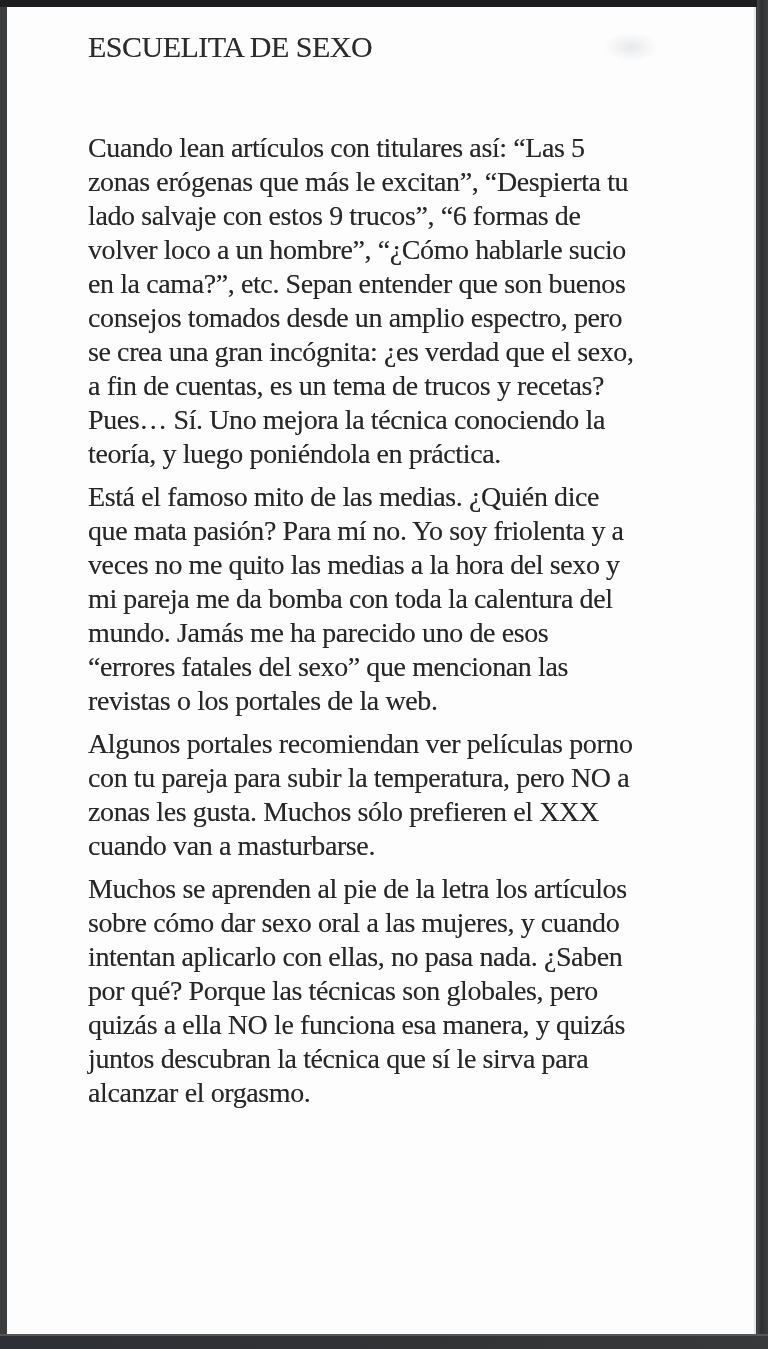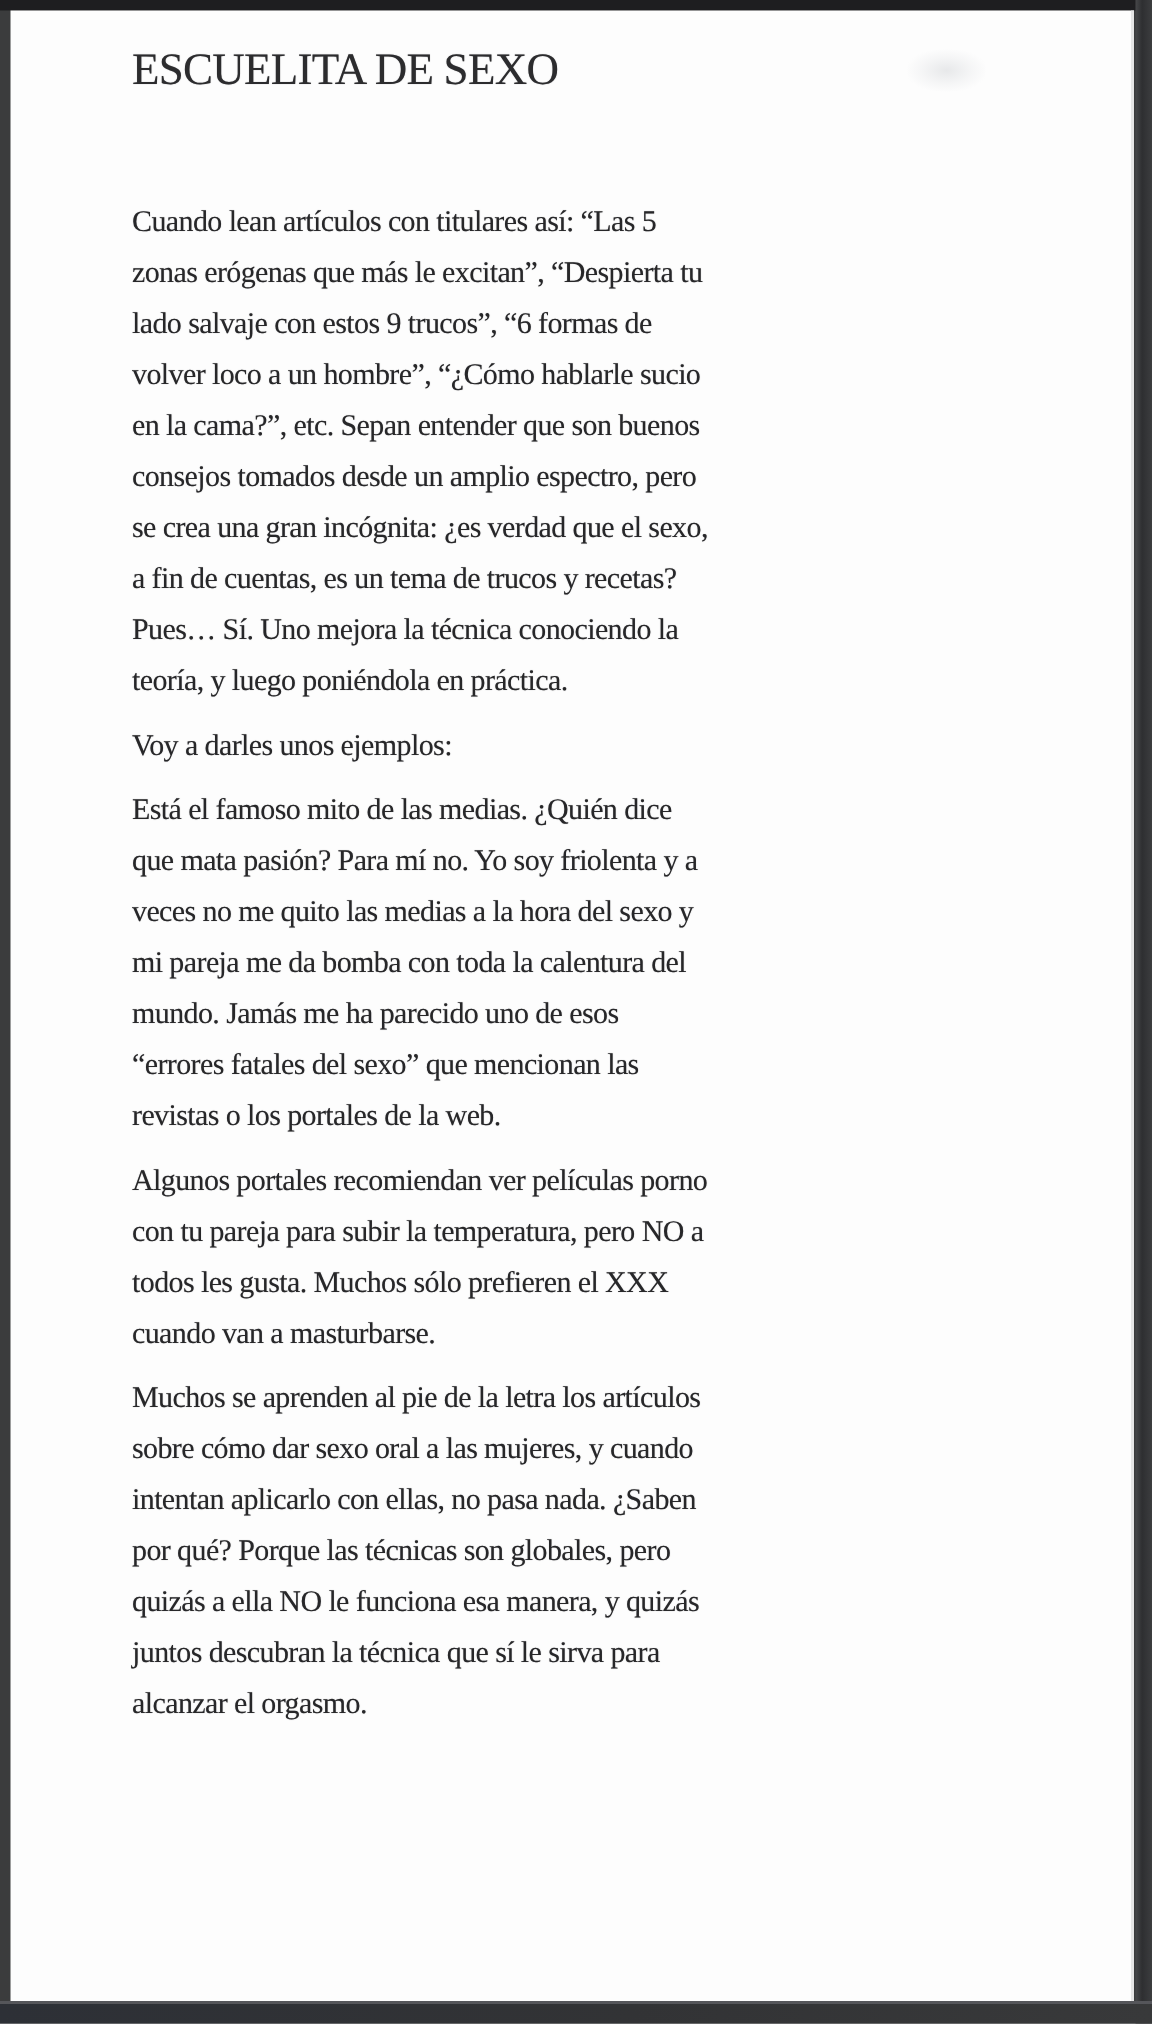--- a/index.html
+++ b/index.html
@@ -68,21 +68,21 @@
     text-align: center;
   }
   .content {
     position: absolute;
     left: 81px;
     top: 124px;
     width: 665px;
   }
   .content p {
     margin: 0 0 9px 0;
-    font-size: 20px;
+    font-size: 28px;
     line-height: 34px;
     letter-spacing: -0.4px;
     color: #272729;
     text-shadow: 0 0 0.6px rgba(55,55,60,0.5);
     white-space: pre-line;
   }
 </style>
 </head>
 <body>
 
@@ -99,31 +99,30 @@
     <p>Cuando lean artículos con titulares así: “Las 5
 zonas erógenas que más le excitan”, “Despierta tu
 lado salvaje con estos 9 trucos”, “6 formas de
 volver loco a un hombre”, “¿Cómo hablarle sucio
 en la cama?”, etc. Sepan entender que son buenos
 consejos tomados desde un amplio espectro, pero
 se crea una gran incógnita: ¿es verdad que el sexo,
 a fin de cuentas, es un tema de trucos y recetas?
 Pues… Sí. Uno mejora la técnica conociendo la
 teoría, y luego poniéndola en práctica.</p>
-    <p>Voy a darles unos ejemplos:</p>
     <p>Está el famoso mito de las medias. ¿Quién dice
 que mata pasión? Para mí no. Yo soy friolenta y a
 veces no me quito las medias a la hora del sexo y
 mi pareja me da bomba con toda la calentura del
 mundo. Jamás me ha parecido uno de esos
 “errores fatales del sexo” que mencionan las
 revistas o los portales de la web.</p>
     <p>Algunos portales recomiendan ver películas porno
 con tu pareja para subir la temperatura, pero NO a
-todos les gusta. Muchos sólo prefieren el XXX
+zonas les gusta. Muchos sólo prefieren el XXX
 cuando van a masturbarse.</p>
     <p>Muchos se aprenden al pie de la letra los artículos
 sobre cómo dar sexo oral a las mujeres, y cuando
 intentan aplicarlo con ellas, no pasa nada. ¿Saben
 por qué? Porque las técnicas son globales, pero
 quizás a ella NO le funciona esa manera, y quizás
 juntos descubran la técnica que sí le sirva para
 alcanzar el orgasmo.</p>
   </div>
 </div>

